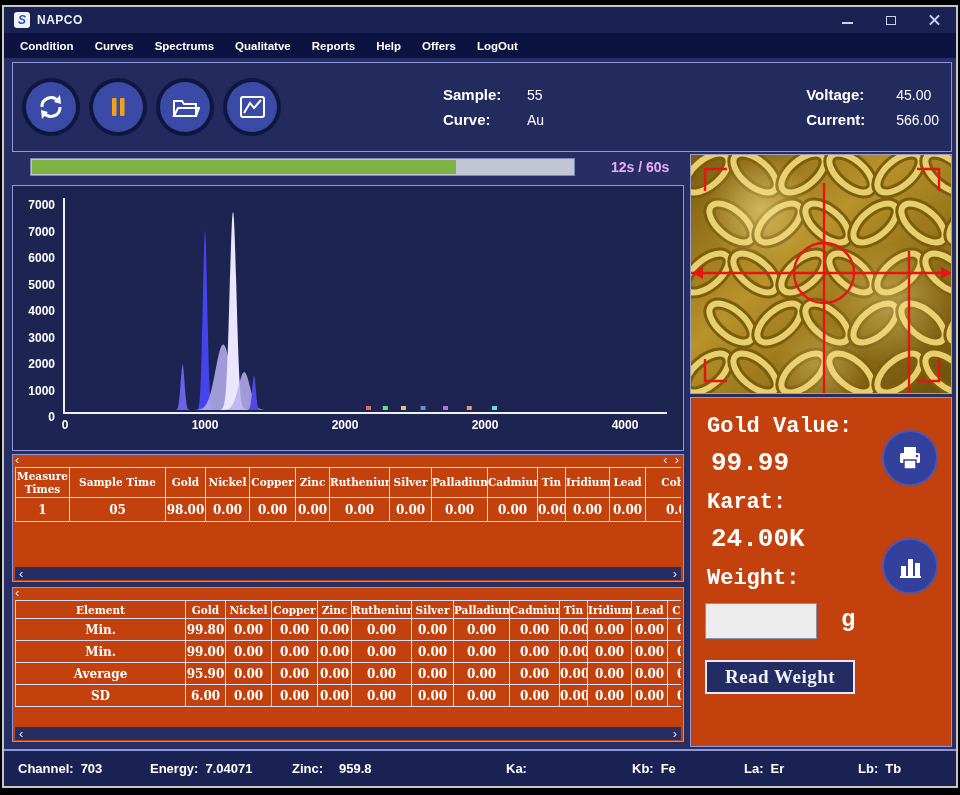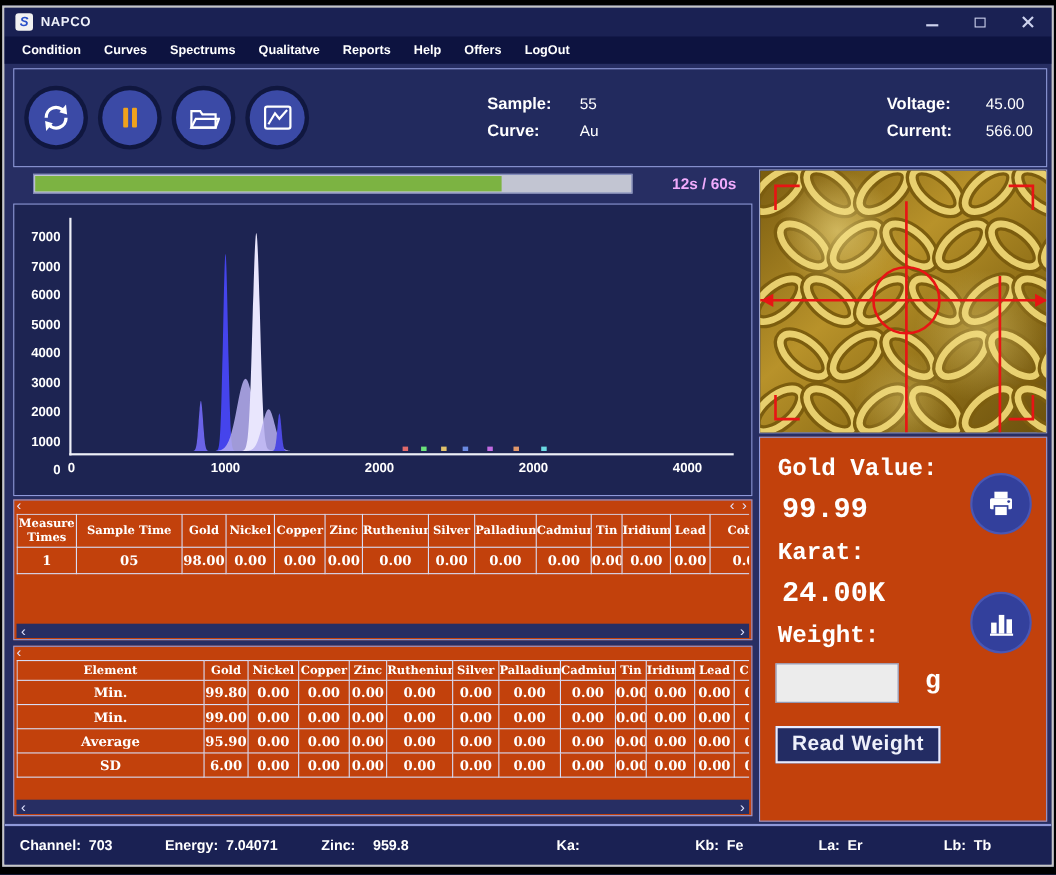--- a/index.html
+++ b/index.html
@@ -49,21 +49,21 @@
 
   
   .progress-row { position:absolute; left:26px; top:150px; width:660px; height:20px;
                   display:flex; align-items:center; }
   .progress-track { width:545px; height:18px; background:#c2c5d2; border:1px solid #7d86b8; position:relative; }
   .progress-fill { position:absolute; left:1px; top:1px; bottom:1px; background:#7cb342; }
   .progress-label { margin-left:36px; color:#f0abfc; font-weight:bold; font-size:14px; white-space:nowrap; }
 
   
   .chart-panel { left:8px; top:178px; width:672px; height:266px; background:#1d2452; }
-  .y-axis { position:absolute; left:0; top:29px; width:46px; height:212px; }
+  .y-axis { position:absolute; left:0; top:19px; width:46px; height:212px; }
   .y-tick { position:absolute; right:4px; transform:translateY(-50%); color:#fff;
             font-weight:bold; font-size:12px; }
   .plot-area { position:absolute; left:50px; top:12px; width:604px; height:216px;
                border-left:2px solid #eef0f8; border-bottom:2px solid #eef0f8; }
   .plot-area svg { display:block; width:602px; height:212px; }
   .x-axis { position:absolute; left:52px; top:232px; width:602px; height:18px; }
   .x-tick { position:absolute; transform:translateX(-50%); color:#fff; font-weight:bold; font-size:12px; }
 
   
   .table-panel { overflow:hidden; }
@@ -91,21 +91,21 @@
   .gp-label, .gp-value { position:absolute; left:16px; color:#fff;
       font-family:"Liberation Mono", monospace; font-weight:bold; }
   .gp-label { font-size:22px; } .gp-value { font-size:26px; left:20px; }
   .weight-input { position:absolute; left:14px; top:205px; width:112px; height:36px;
       background:#ececec; border:1px solid #8a8fae; font-size:18px; padding:0 6px;
       font-family:"Liberation Mono", monospace; }
   .weight-unit { position:absolute; left:150px; top:208px; color:#fff; font-size:24px;
       font-family:"Liberation Mono", monospace; font-weight:bold; }
   .read-weight { position:absolute; left:14px; top:262px; width:150px; height:34px;
       background:#232c63; border:2px solid #e8ebff; color:#eef0fa; font-weight:bold;
-      font-size:19px; font-family:Liberation Sans, sans-serif; letter-spacing:.5px; cursor:default; }
+      font-size:19px; font-family:Liberation Serif, serif; letter-spacing:.5px; cursor:default; }
   .round-btn { position:absolute; left:191px; width:56px; height:56px; border-radius:50%;
       background:#33409c; border:2px solid #4a57b4; display:flex; align-items:center;
       justify-content:center; cursor:default; }
 
   
   .statusbar { position:absolute; left:0; bottom:0; right:0; height:37px; background:#1a2153;
                border-top:2px solid #8f99d9; }
   .st-item { position:absolute; top:10px; color:#fff; font-weight:bold; font-size:13px; white-space:nowrap; }
   .st-val { margin-left:7px; }
   .st-gap { margin-left:16px; }

